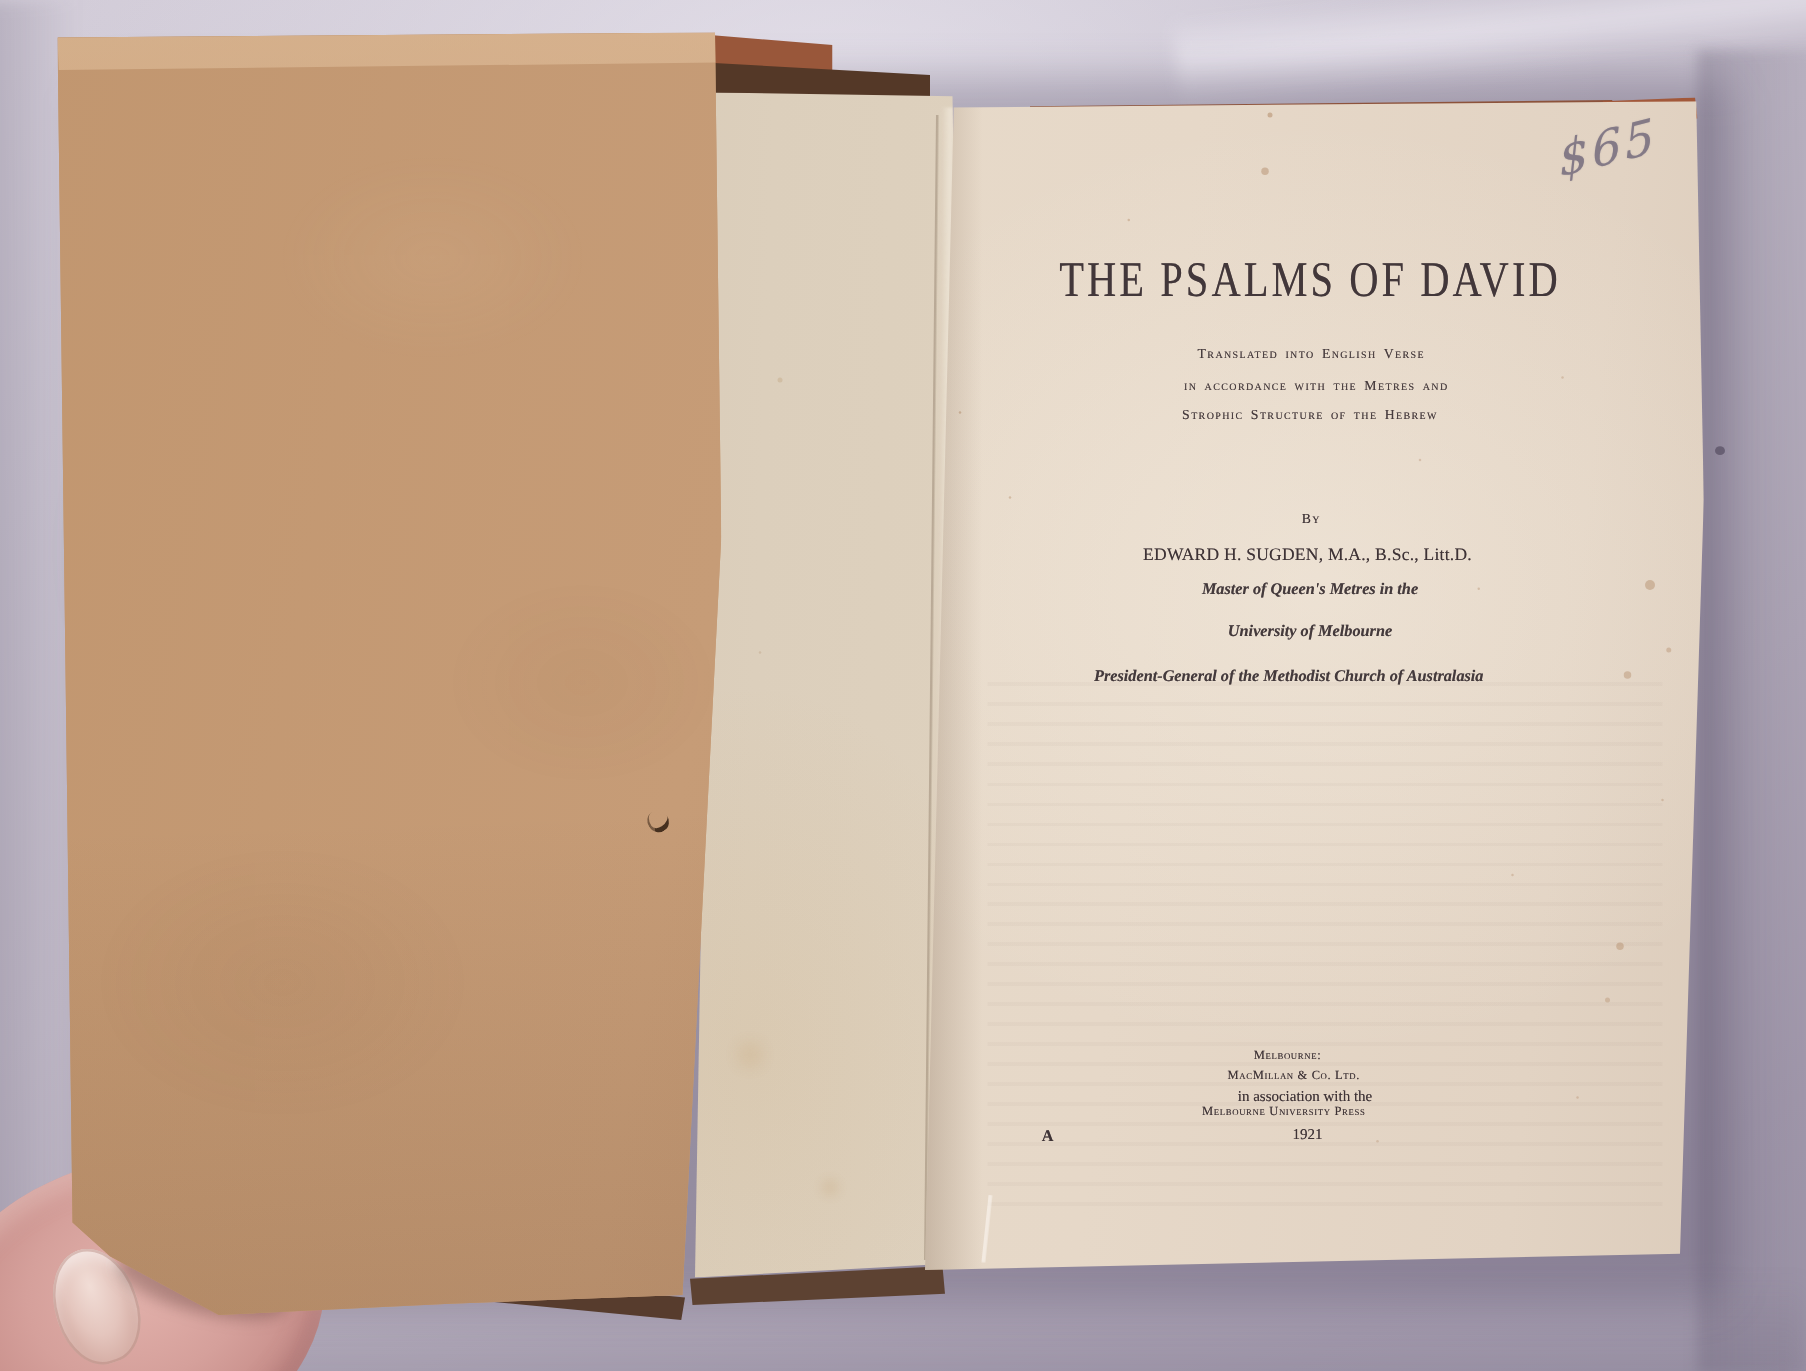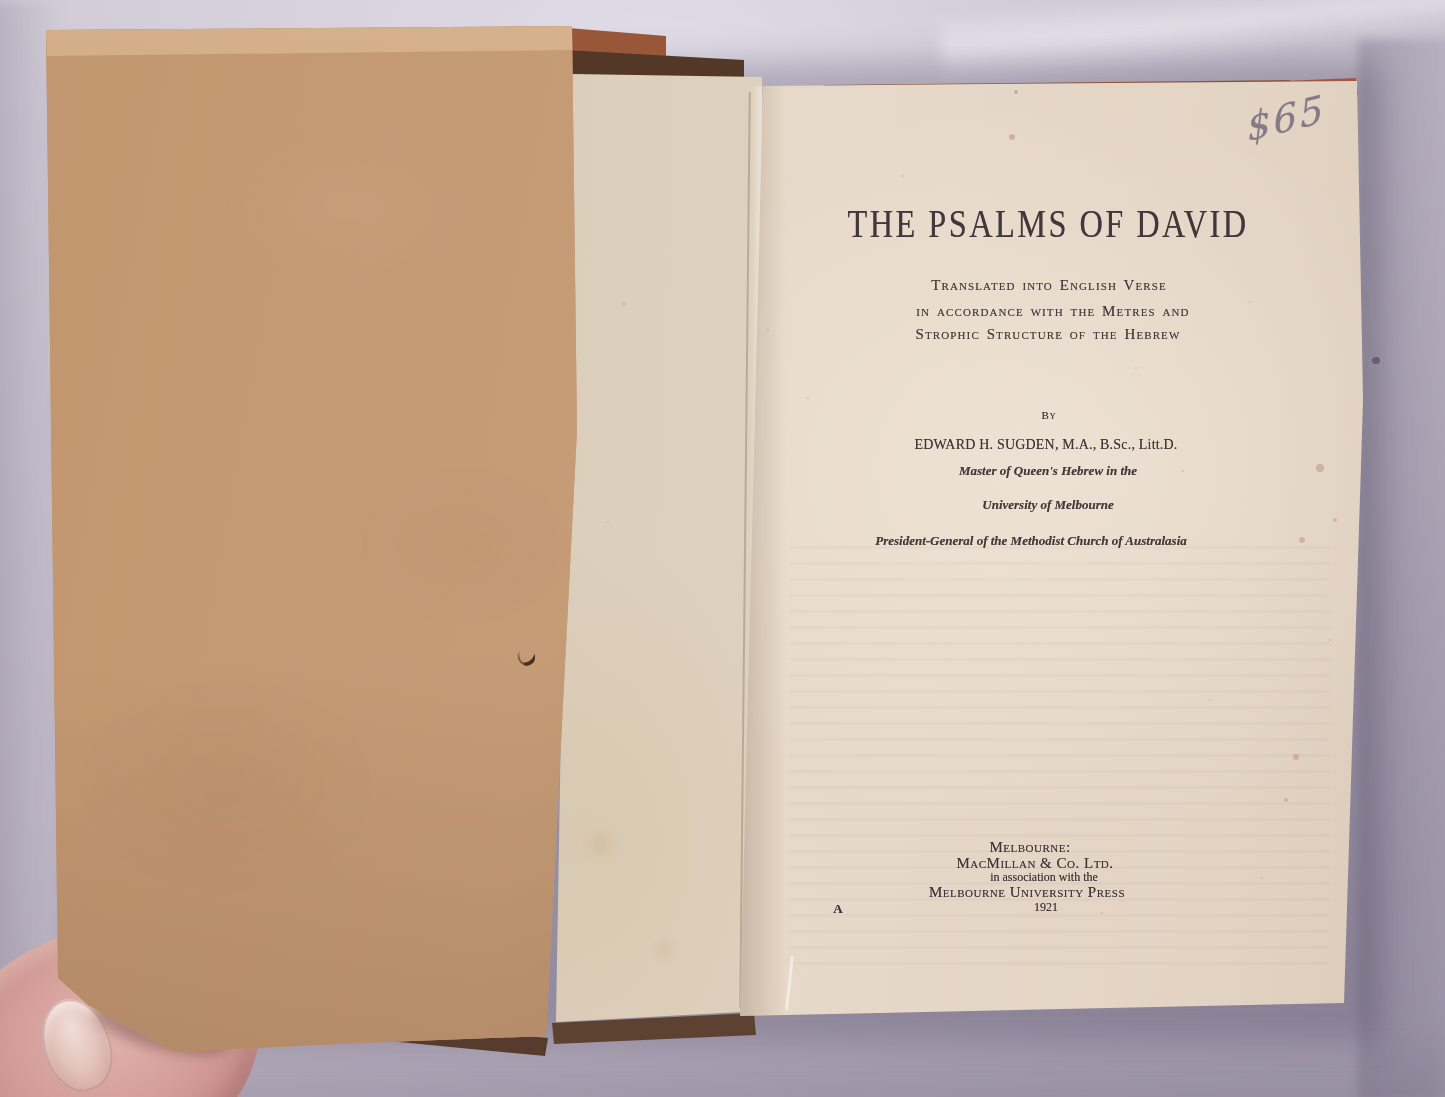--- a/index.html
+++ b/index.html
@@ -75,25 +75,25 @@
       1248px 300px 0 -1px rgba(158,108,66,.25),1050px 755px 0 -2px rgba(158,108,66,.22);}
   .gutter-shade{left:740px;top:84px;width:46px;height:932px;
     background:linear-gradient(90deg,rgba(120,95,72,.28),rgba(120,95,72,0));}
 
   
   .print{color:#3e3336;text-shadow:0 0 .5px rgba(60,48,52,.55);}
   .pline{position:absolute;transform:translateX(-50%);white-space:nowrap;line-height:1;}
   .sc{font-variant:small-caps;}
   .book-title{font-size:40px;letter-spacing:3px;color:#42373a;
     transform:translateX(-50%) scaleX(.81);transform-origin:center;}
-  .subline{font-size:15px;letter-spacing:1.1px;word-spacing:2px;color:#463b3d;}
+  .subline{font-size:11px;letter-spacing:1.1px;word-spacing:2px;color:#463b3d;}
   .byline{font-size:11px;letter-spacing:1px;}
   .author{font-size:14px;letter-spacing:.2px;}
   .itl{font-style:italic;font-weight:bold;font-size:13px;color:#443a3c;}
-  .imprint{font-size:15px;letter-spacing:.5px;}
+  .imprint{font-size:10px;letter-spacing:.5px;}
   .imprint-sm{font-size:12px;}
   .sig{font-size:13px;font-weight:bold;}
   .price{font-family:"DejaVu Serif",serif;font-style:italic;font-size:38px;
     color:rgba(122,113,128,.85);letter-spacing:3px;
     transform:rotate(-14deg) skewX(-10deg);text-shadow:0 0 1px rgba(122,113,128,.4);}
 
   
   .thumb{left:-52px;top:928px;width:315px;height:245px;border-radius:46% 54% 50% 50%;
     transform:rotate(-24deg);
     background:radial-gradient(ellipse at 55% 42%,#e3b2ac 0%,#d5a09b 38%,#c48a86 68%,#ae7372 92%);
@@ -158,21 +158,21 @@
     <div class="pline print book-title" style="left:1048px;top:204px;">THE PSALMS OF DAVID</div>
 
     <div class="pline print subline sc" style="left:1049px;top:278px;">Translated into English Verse</div>
     <div class="pline print subline sc" style="left:1053px;top:304px;">in accordance with the Metres and</div>
     <div class="pline print subline sc" style="left:1048px;top:327px;">Strophic Structure of the Hebrew</div>
 
     <div class="pline print byline sc" style="left:1049px;top:410px;">By</div>
 
     <div class="pline print author" style="left:1046px;top:438px;">EDWARD H. SUGDEN, M.A., B.Sc., Litt.D.</div>
 
-    <div class="pline print itl" style="left:1048px;top:464px;">Master of Queen's Hebrew in the</div>
+    <div class="pline print itl" style="left:1048px;top:464px;">Master of Queen's Metres in the</div>
     <div class="pline print itl" style="left:1048px;top:498px;">University of Melbourne</div>
     <div class="pline print itl" style="left:1031px;top:494px;margin-top:40px;">President-General of the Methodist Church of Australasia</div>
 
     <div class="pline print imprint sc" style="left:1030px;top:840px;">Melbourne:</div>
     <div class="pline print imprint sc" style="left:1035px;top:856px;">MacMillan &amp; Co. Ltd.</div>
     <div class="pline print imprint-sm print" style="left:1044px;top:871px;">in association with the</div>
     <div class="pline print imprint sc" style="left:1027px;top:885px;">Melbourne University Press</div>
     <div class="pline print imprint-sm" style="left:1046px;top:901px;">1921</div>
 
     <div class="pline print sig" style="left:838px;top:902px;">A</div>

